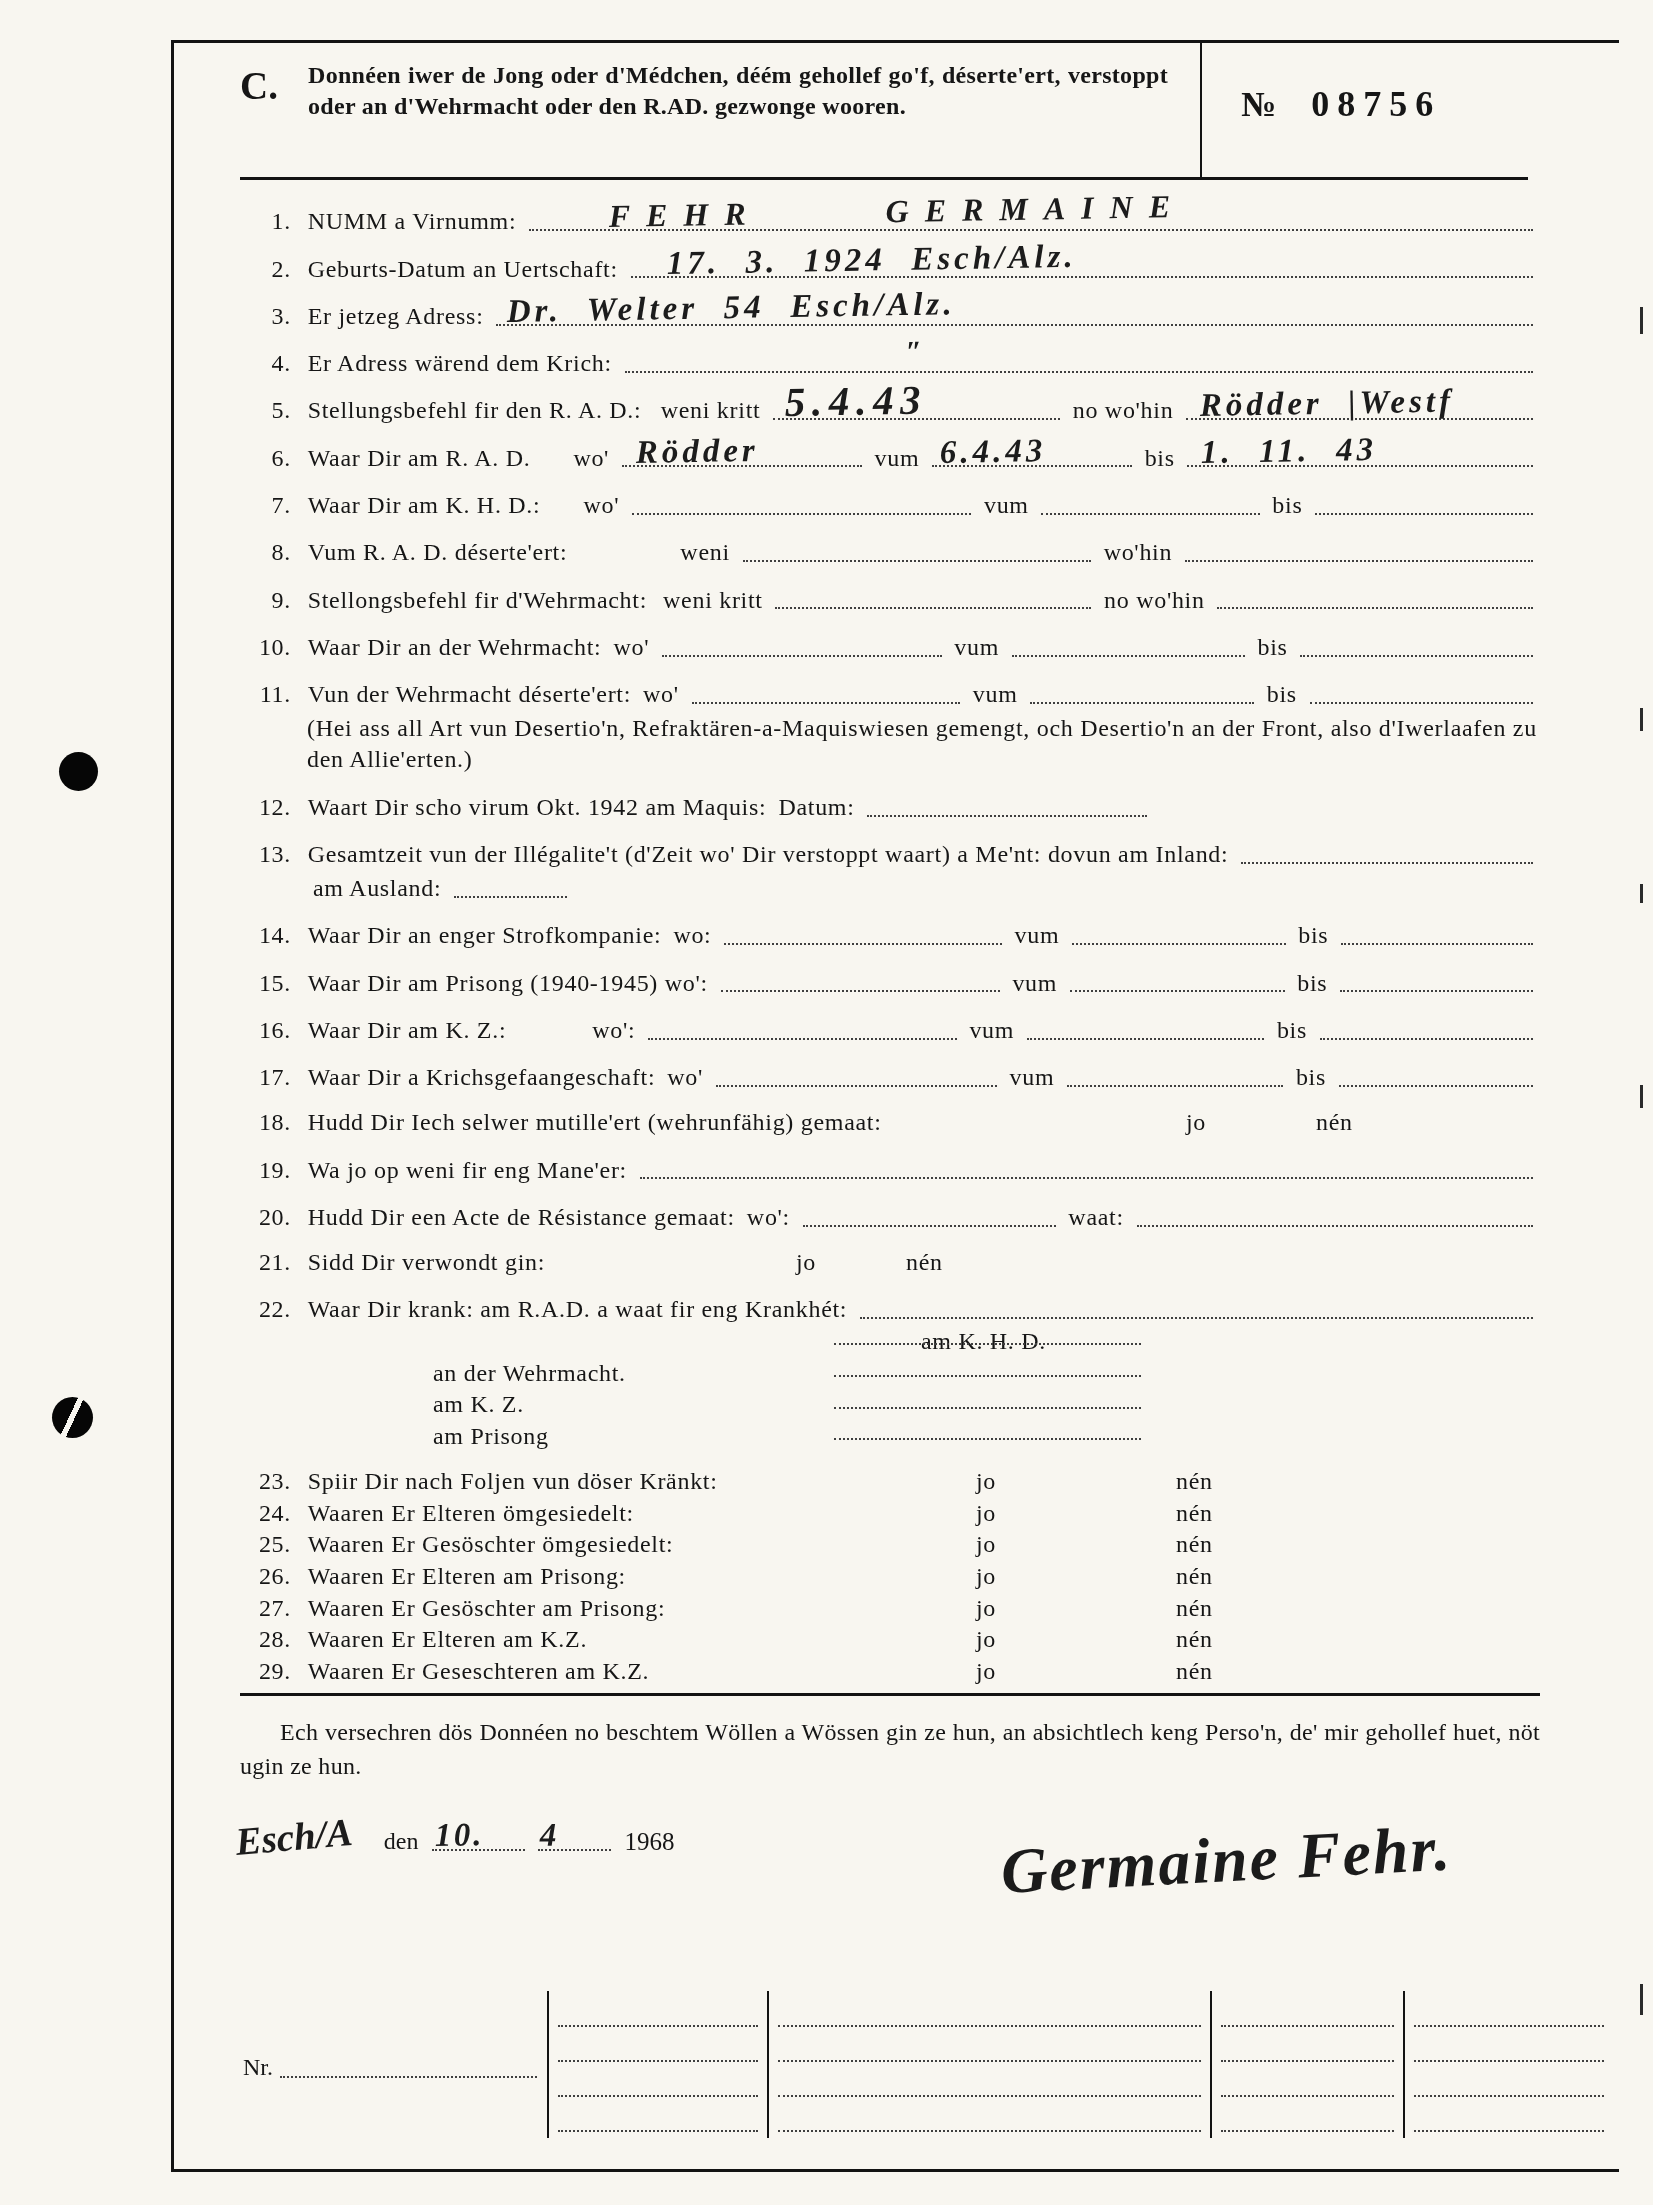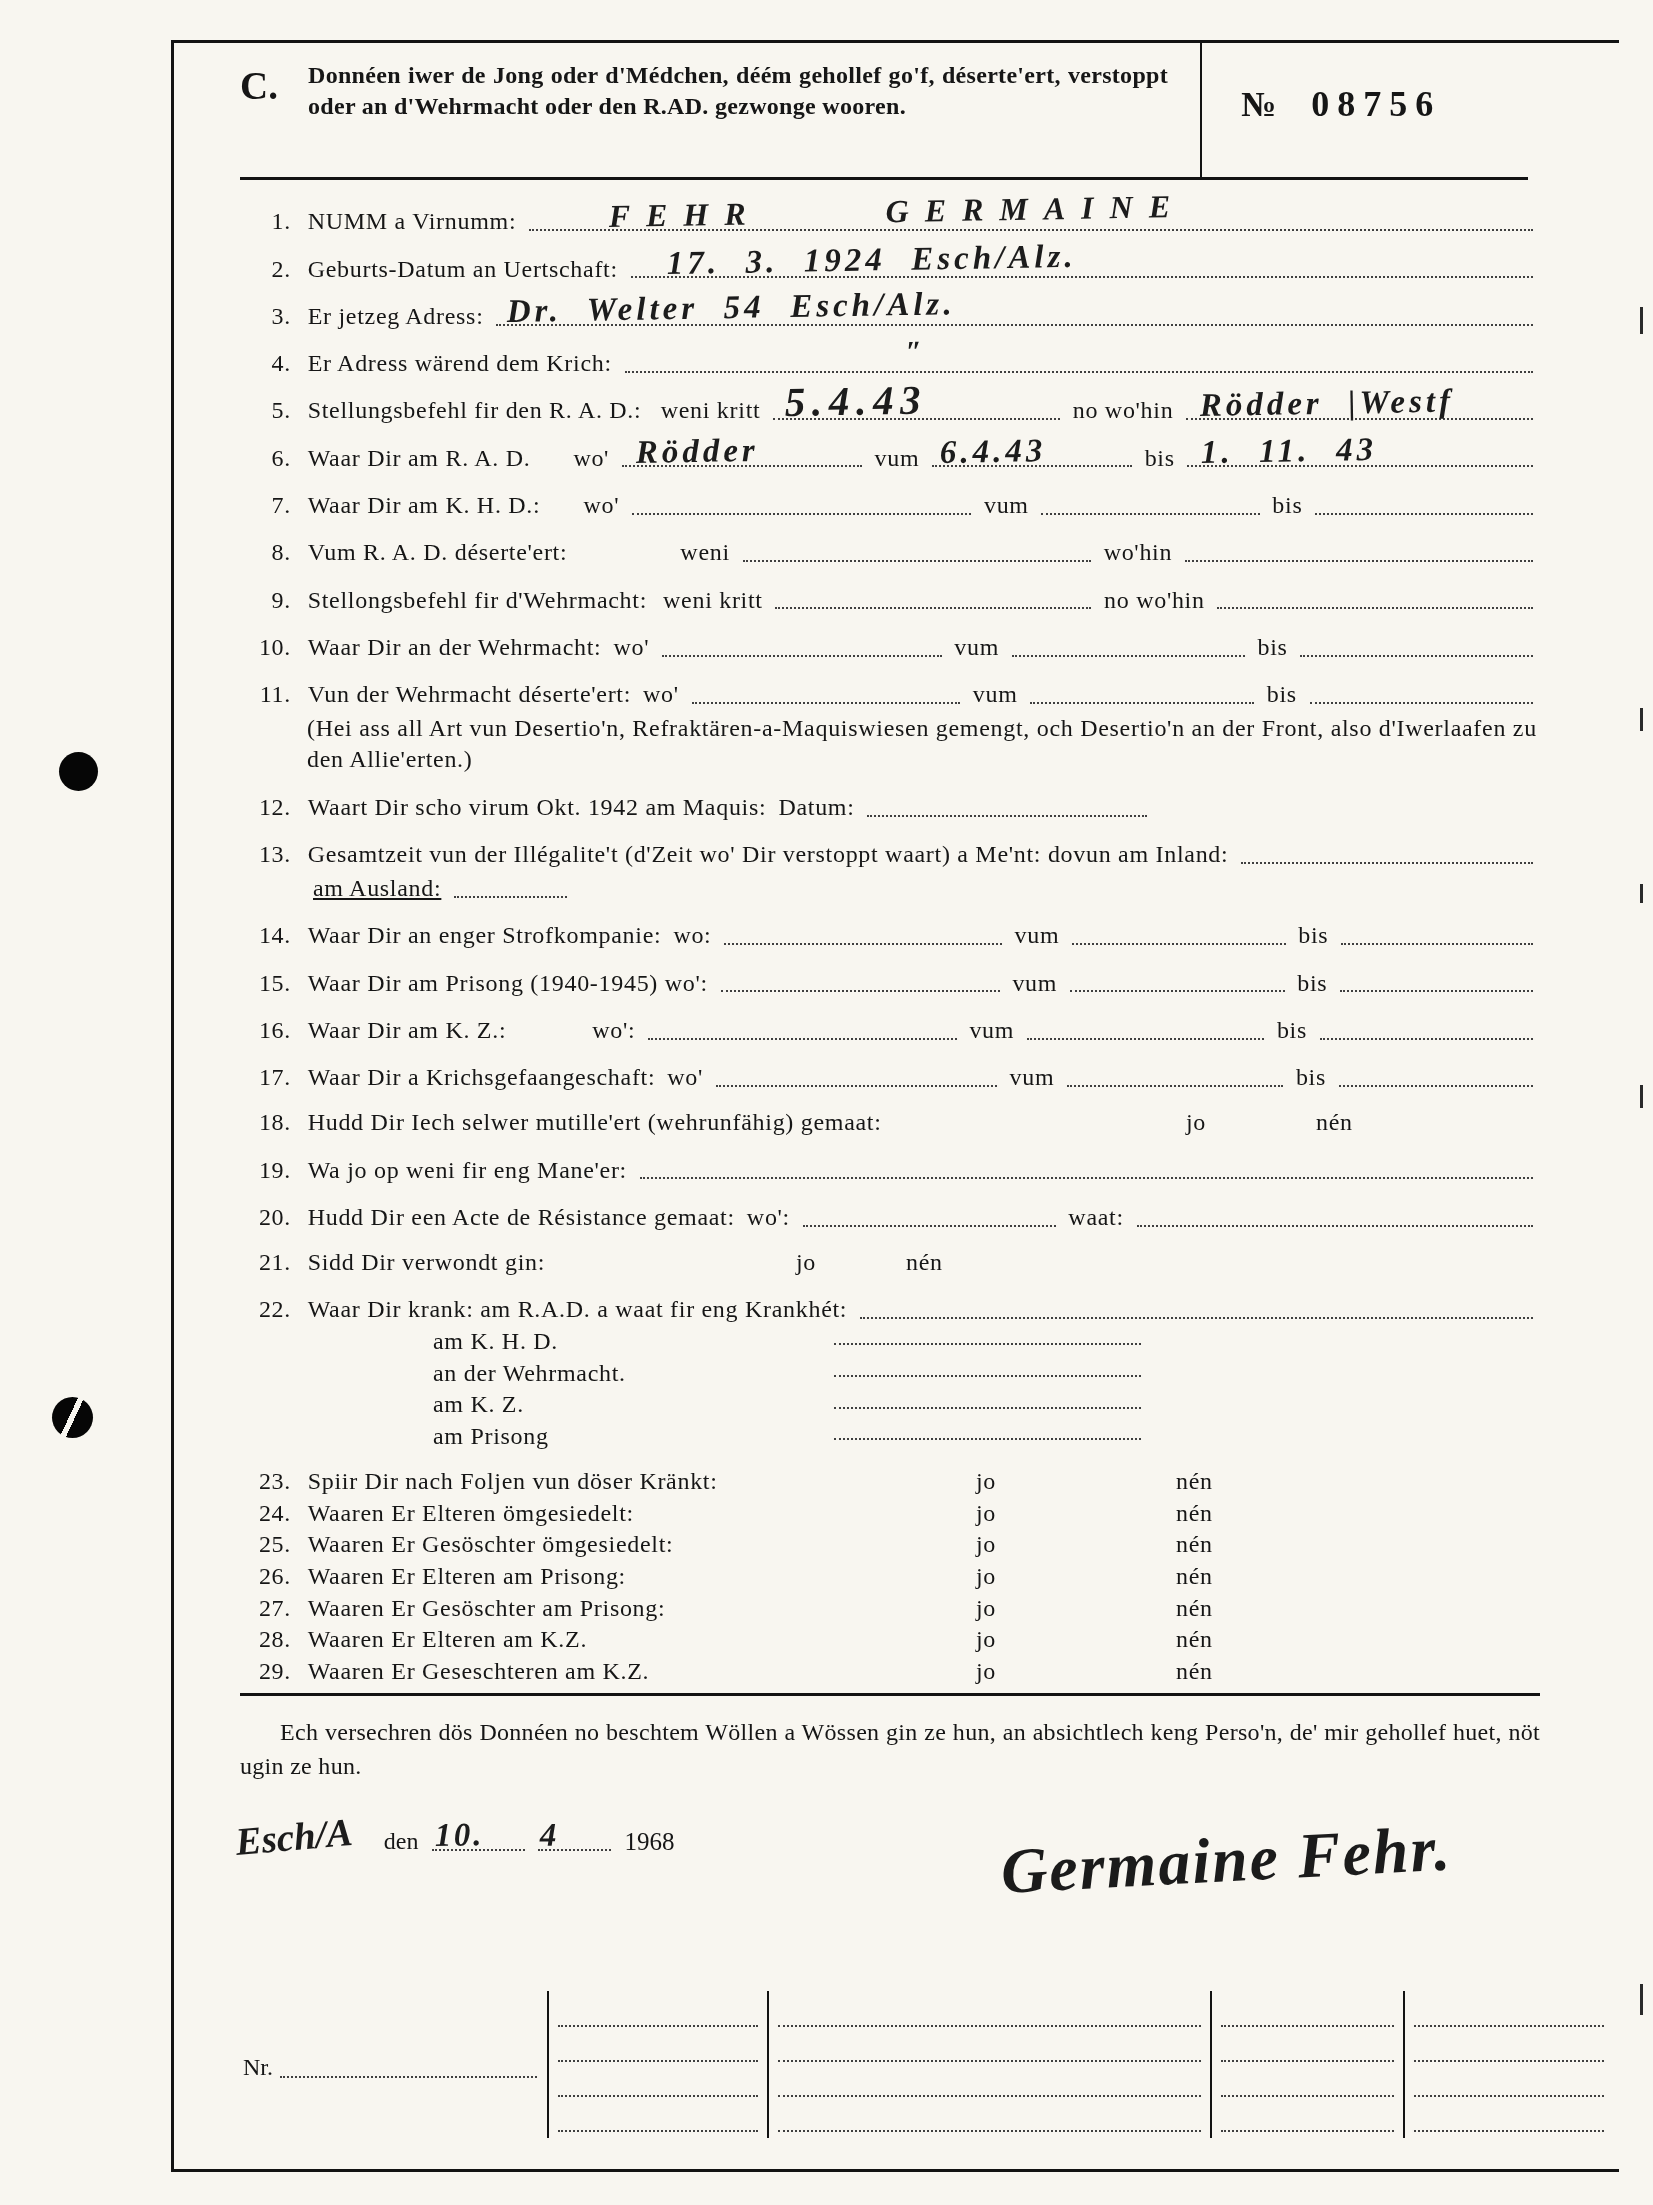--- a/index.html
+++ b/index.html
@@ -225,21 +225,21 @@
           <span class="seg-text">Datum:</span>
           <span class="dots" style="width: 280px; flex: 0 0 auto;"></span>
         </div>
       </div>
       <div class="row">
         <div class="row-main">
           <span class="num">13.</span>
           <span class="seg-text">Gesamtzeit vun der Illégalite't (d'Zeit wo' Dir verstoppt waart) a Me'nt: dovun am Inland:</span>
           <span class="dots" style="flex: 1 1 0px;"></span>
         </div>
-        <div class="row-main subrow" style="padding-left: 67px; text-decoration: underline;">
+        <div class="row-main subrow" style="padding-left: 67px;">
           <span class="seg-text">am Ausland:</span>
           <span class="dots" style="width: 113px; flex: 0 0 auto;"></span>
         </div>
       </div>
       <div class="row">
         <div class="row-main">
           <span class="num">14.</span>
           <span class="seg-text">Waar Dir an enger Strofkompanie:</span>
           <span class="seg-text">wo:</span>
           <span class="dots" style="flex: 1.3 1 0px;"></span>
@@ -316,21 +316,21 @@
           <span class="seg-text" style="position: absolute; left: 550px; bottom: 0px;">jo</span>
           <span class="seg-text" style="position: absolute; left: 660px; bottom: 0px;">nén</span>
         </div>
       </div>
       <div class="row">
         <div class="row-main">
           <span class="num">22.</span>
           <span class="seg-text">Waar Dir krank: am R.A.D. a waat fir eng Krankhét:</span>
           <span class="dots" style="flex: 1 1 0px;"></span>
         </div>
-        <div class="row-main subrow" style="padding-left: 187px;">
+        <div class="row-main subrow" style="padding-left: 187px; justify-content: center;">
           <span class="seg-text">am K. H. D.</span>
           <span class="dots" style="width: 307px; flex: 0 0 auto; position: absolute; left: 587px; bottom: 5.3px;"></span>
         </div>
         <div class="row-main subrow" style="padding-left: 187px;">
           <span class="seg-text">an der Wehrmacht.</span>
           <span class="dots" style="width: 307px; flex: 0 0 auto; position: absolute; left: 587px; bottom: 5.3px;"></span>
         </div>
         <div class="row-main subrow" style="padding-left: 187px;">
           <span class="seg-text">am K. Z.</span>
           <span class="dots" style="width: 307px; flex: 0 0 auto; position: absolute; left: 587px; bottom: 5.3px;"></span>

